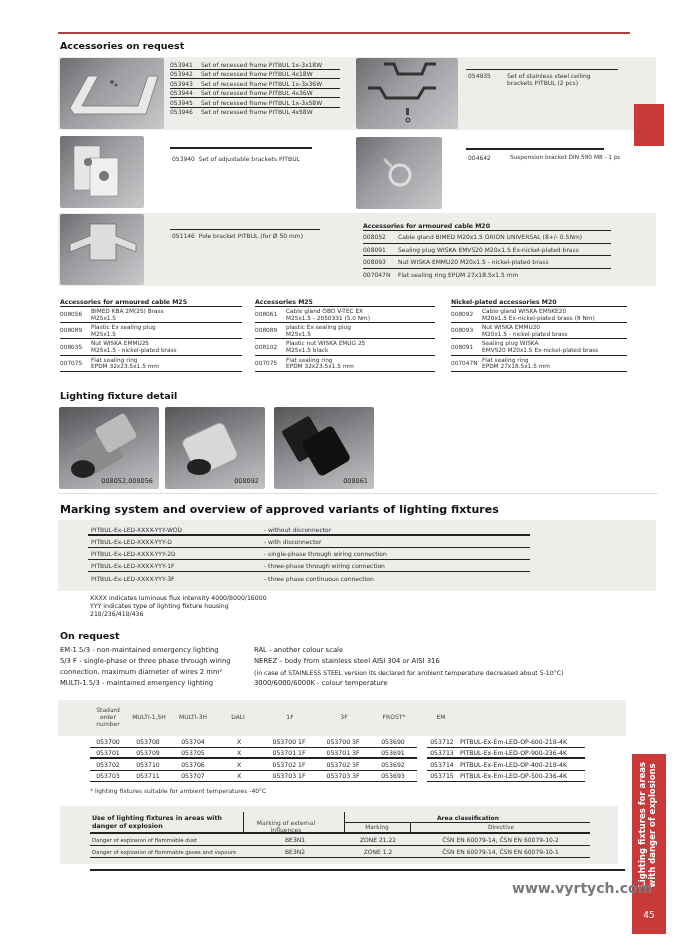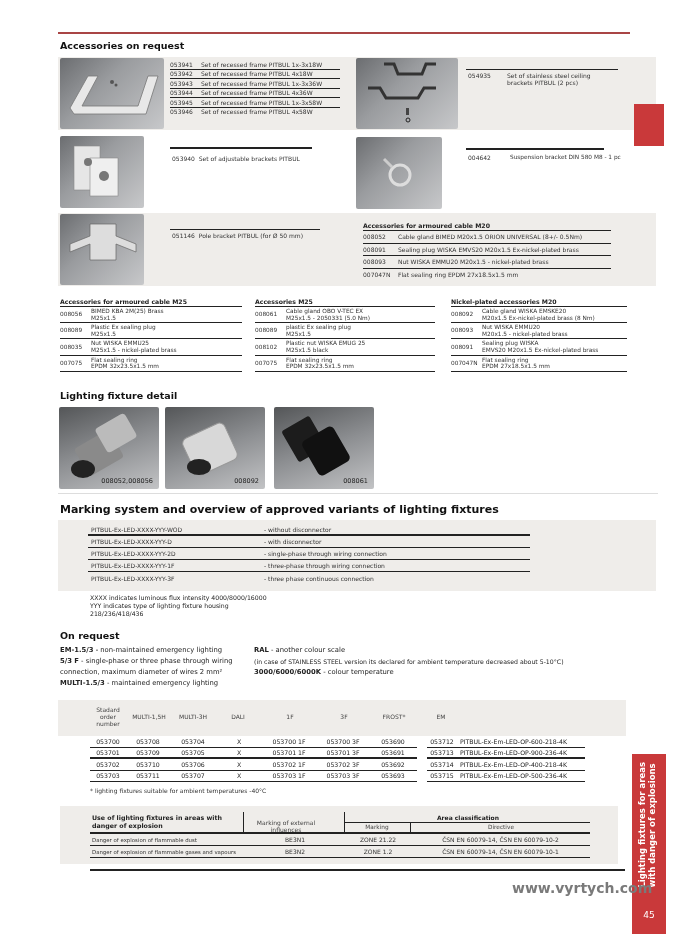--- a/index.html
+++ b/index.html
@@ -19,21 +19,21 @@
   .row .desc { flex: 1; }
   .tbl-head { font-size: 6.2px; font-weight: bold; color: #222; border-bottom: 1px solid #222; padding-bottom: 1px; }
   .acc-row { display: flex; align-items: center; font-size: 5.8px; color: #333; line-height: 6.6px; border-bottom: 1px solid #222; padding: 1px 0; }
   .acc-row .code { width: 31px; flex: none; }
   .acc-row.thick { border-bottom-width: 1.8px; }
   .mark-row { display: flex; font-size: 6px; color: #333; border-bottom: 1px solid #222; height: 12px; align-items: center; }
   .mark-row.thick { border-bottom-width: 2px; }
   .mark-row .code { width: 176px; padding-left: 3px; }
   .note { font-size: 6.2px; color: #222; line-height: 8px; }
   .onreq { font-size: 6.8px; color: #222; line-height: 11px; }
-  .onreq b { font-weight: bold; }
+  .onreq b { font-weight: normal; }
   .ord-head { font-size: 6px; color: #444; text-align: center; }
   .ord-row { display: flex; font-size: 6.2px; color: #222; height: 11.5px; align-items: center; border-bottom: 1px solid #222; }
   .ord-row.thick { border-bottom-width: 2px; }
   .ord-row span { text-align: center; }
   .use-tbl { font-size: 5.5px; color: #333; }
   .side-tab { background: #c9393a; color: #fff; margin-top: 32px; }
   .vtext { writing-mode: vertical-rl; transform: rotate(180deg); font-weight: bold; font-size: 8.5px; line-height: 10px; color: #ffffff; white-space: nowrap; }
   svg { display: block; }
 </style>
 </head>
@@ -291,20 +291,21 @@
 
 <div class="abs h1" style="left:60px;top:630px;">On request</div>
 <div class="abs onreq" style="left:60px;top:645px;width:200px;">
   <div><b>EM-1.5/3</b><span> - non-maintained emergency lighting</span></div>
   <div><b>5/3 F</b><span> - single-phase or three phase through wiring</span></div>
   <div><span>connection, maximum diameter of wires 2 mm²</span></div>
   <div><b>MULTI-1.5/3</b><span> - maintained emergency lighting</span></div>
 </div>
 <div class="abs onreq" style="left:254px;top:645px;width:400px;">
   <div><b>RAL</b><span> - another colour scale</span></div>
+  <div><b>NEREZ</b><span> – body from stainless steel  AISI 304 or AISI 316</span></div>
   <div style="font-size:6.2px;"><span>(in case of STAINLESS STEEL version its declared for ambient temperature decreased about  5-10°C)</span></div>
   <div><b>3000/6000/6000K</b><span> - colour temperature</span></div>
 </div>
 
 <div class="abs band" style="left:58px;top:700px;width:568px;height:36px;"></div>
 <div class="abs ord-head" style="left:88px;top:706px;width:40px;line-height:7px;">
   <div>Stadard</div>
   <div>order</div>
   <div>number</div>
 </div>

